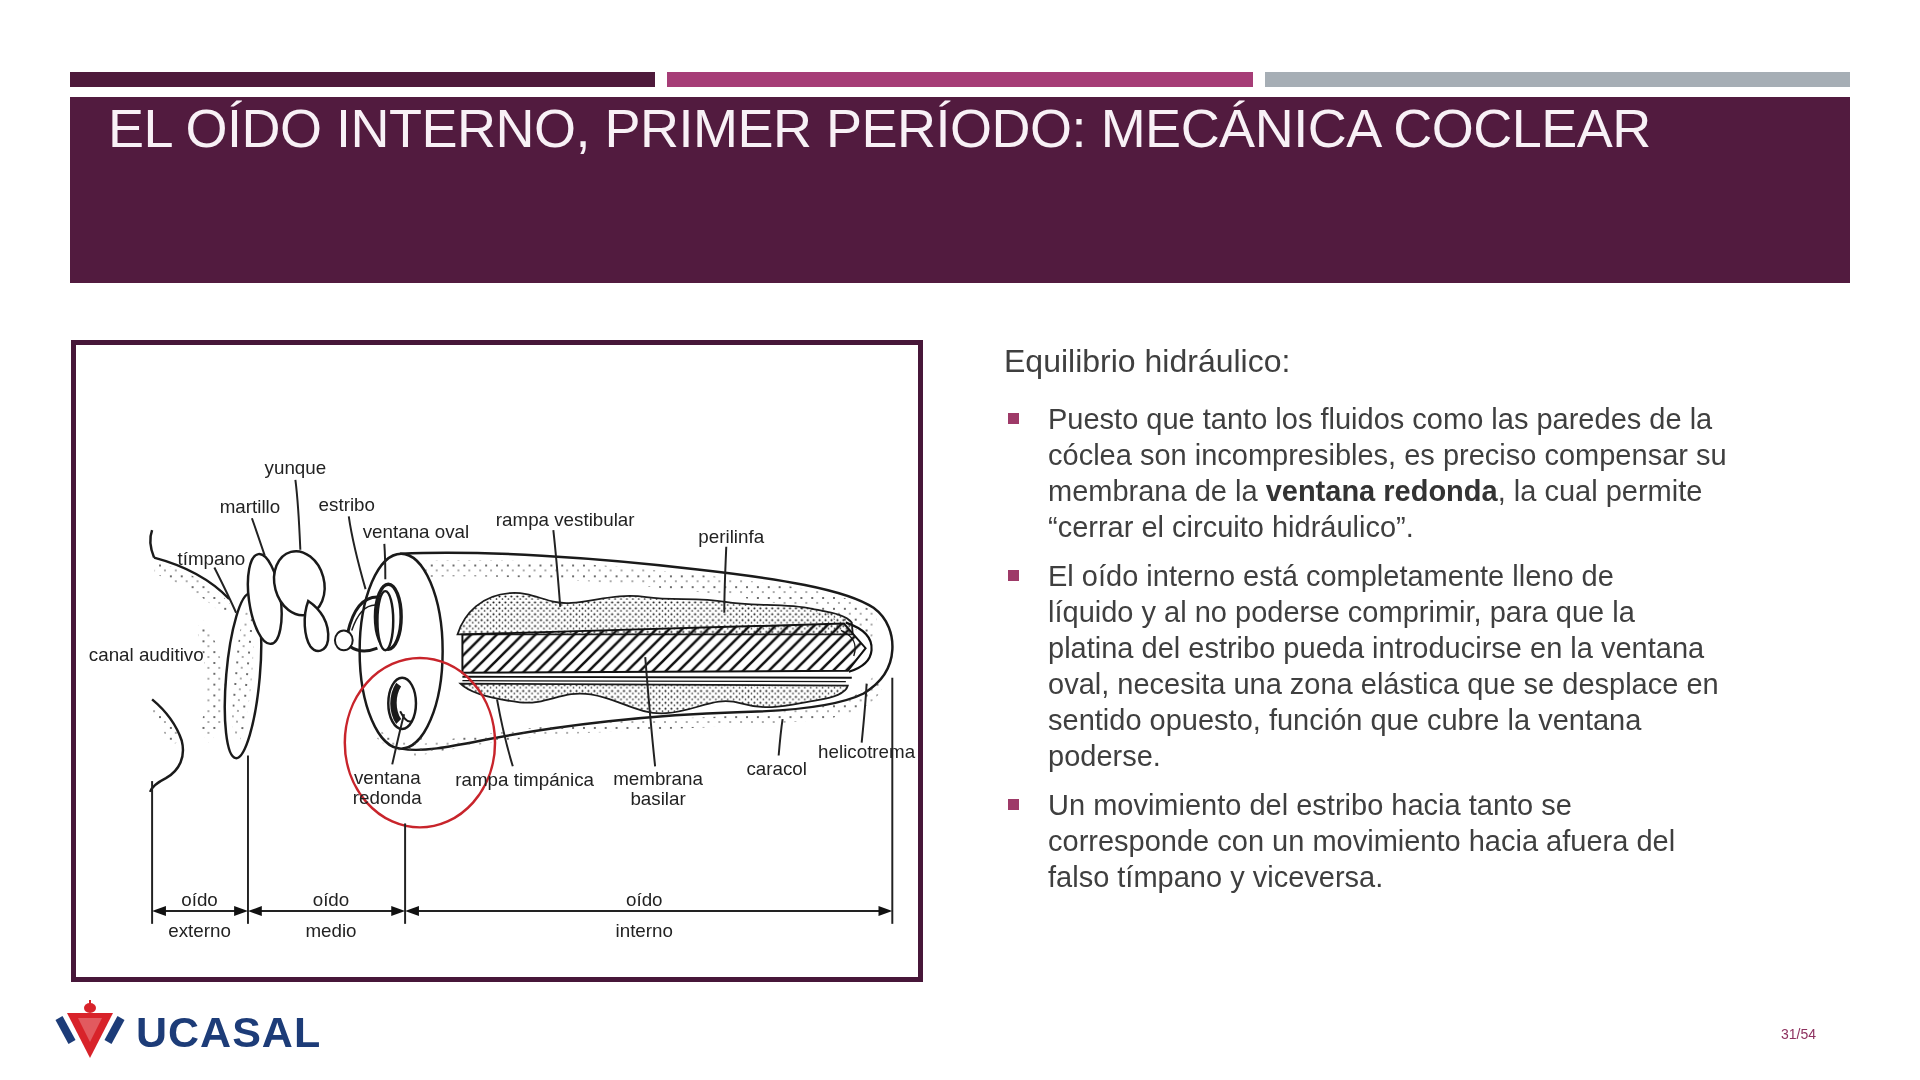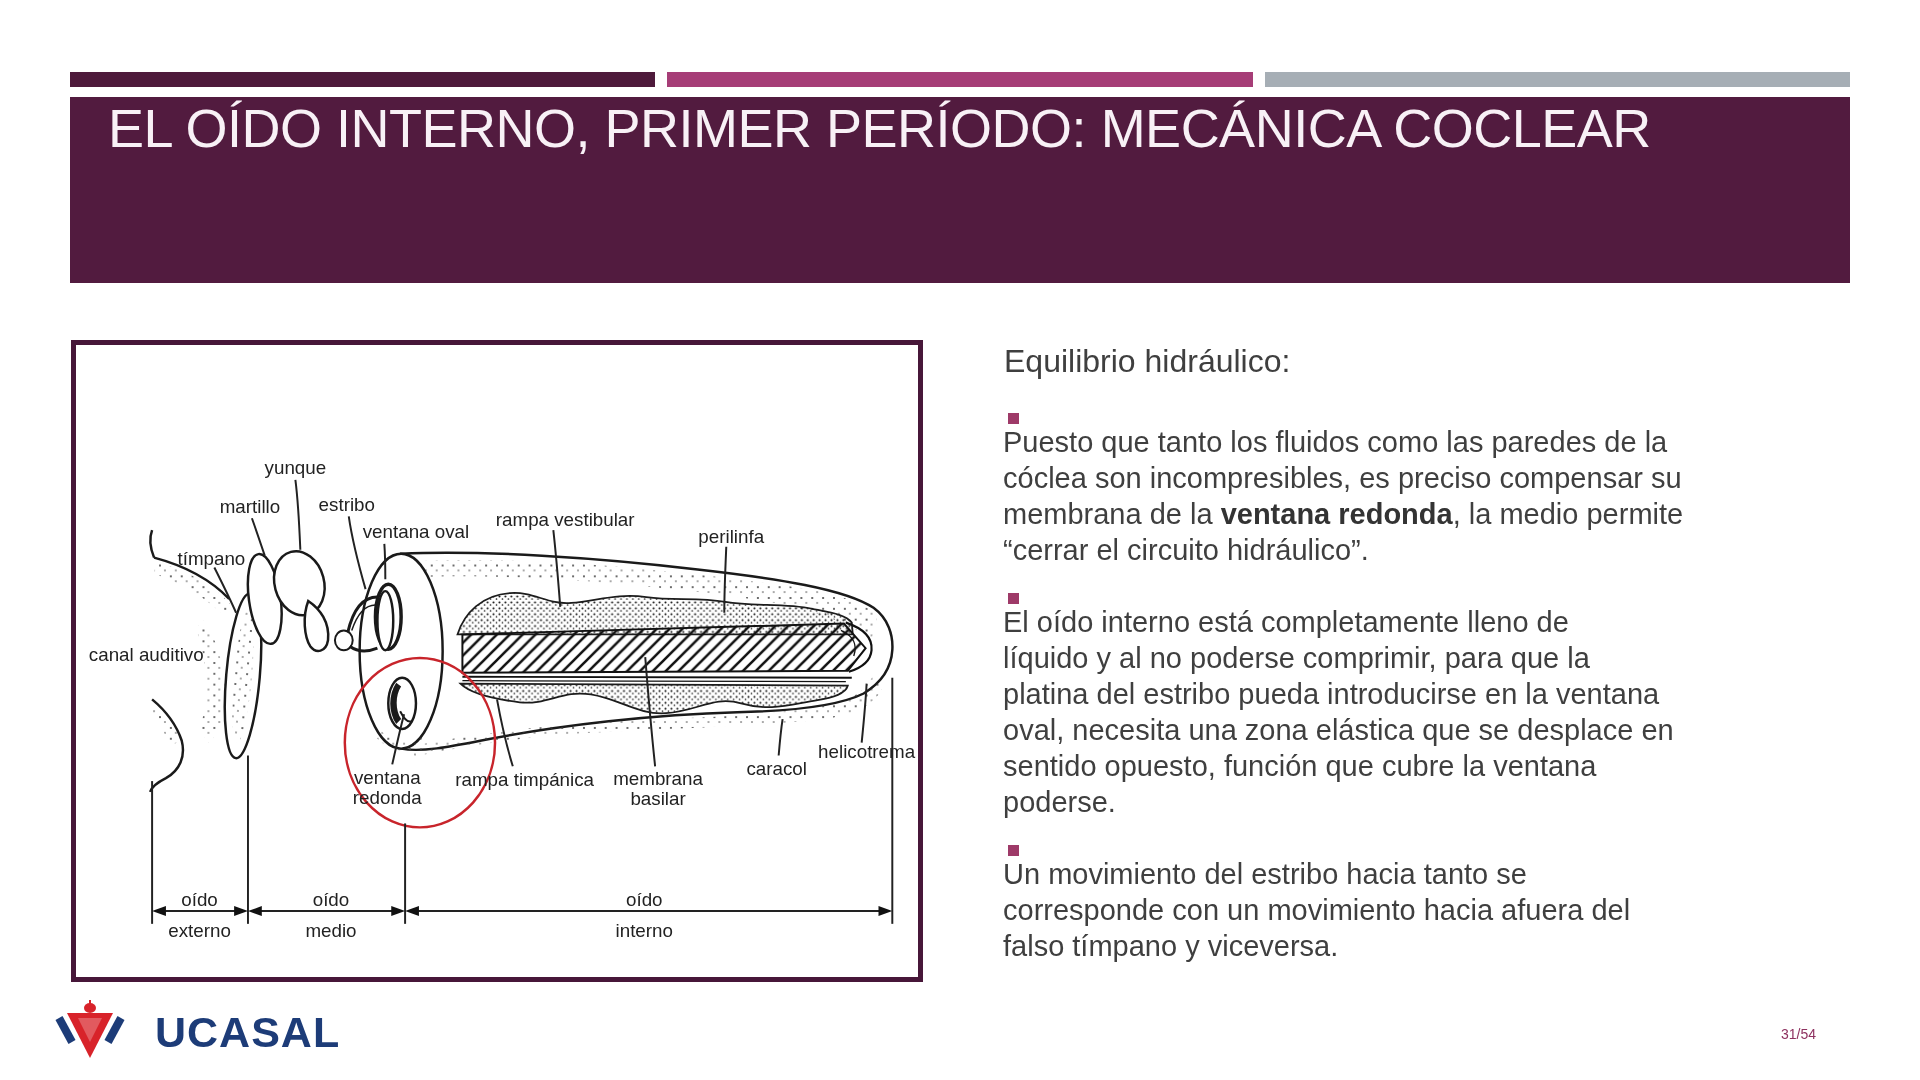--- a/index.html
+++ b/index.html
@@ -18,29 +18,29 @@
                 letter-spacing:-0.5px;color:#f8f1f6;white-space:nowrap;}
   
   #diagrambox{left:71px;top:340px;width:852px;height:642px;
               border:5px solid #471739;background:#ffffff;box-sizing:border-box;}
   #diagrambox svg{display:block;width:842px;height:632px;}
   svg text{font-family:"Liberation Sans","DejaVu Sans",sans-serif;
            font-size:19px;fill:#222222;}
   
   #content{left:1003px;top:341px;width:900px;color:#3f3f3f;}
   #intro{font-size:32px;line-height:40px;margin:0 0 20px 1px;}
-  .bullet{display:flex;margin:0 0 13px 0;flex-direction:column;}
+  .bullet{display:flex;margin:0 0 13px 0;}
   .bullet .marker{flex:0 0 11px;width:11px;height:11px;background:#9e3a68;
                   margin:12px 29px 0 5px;}
   .bl{font-size:29px;line-height:36px;white-space:nowrap;}
   .bl b{font-weight:700;color:#333333;}
   
   #logo{left:52px;top:1000px;display:flex;align-items:center;}
   #logo .word{font-size:43px;font-weight:700;color:#1d3c78;letter-spacing:1px;
-              margin-left:27px;}
+              margin-left:8px;}
   
   #pagenum{right:104px;top:1026px;font-size:14px;color:#8e3260;}
 </style>
 </head>
 <body>
 
 <div class="bar" id="bar1"></div>
 <div class="bar" id="bar2"></div>
 <div class="bar" id="bar3"></div>
 
@@ -189,21 +189,21 @@
 </div>
 
 <div class="abs" id="content">
   <p id="intro">Equilibrio hidráulico:</p>
 
   <div class="bullet">
     <span class="marker"></span>
     <div>
       <div class="bl"><span>Puesto que tanto los fluidos como las paredes de la</span><b></b><span></span></div>
       <div class="bl"><span>cóclea son incompresibles, es preciso compensar su</span><b></b><span></span></div>
-      <div class="bl"><span>membrana de la </span><b>ventana redonda</b><span>, la medio permite</span></div>
+      <div class="bl"><span>membrana de la </span><b>ventana redonda</b><span>, la cual permite</span></div>
       <div class="bl"><span>“cerrar el circuito hidráulico”.</span><b></b><span></span></div>
     </div>
   </div>
 
   <div class="bullet">
     <span class="marker"></span>
     <div>
       <div class="bl"><span>El oído interno está completamente lleno de</span></div>
       <div class="bl"><span>líquido y al no poderse comprimir, para que la</span></div>
       <div class="bl"><span>platina del estribo pueda introducirse en la ventana</span></div>

